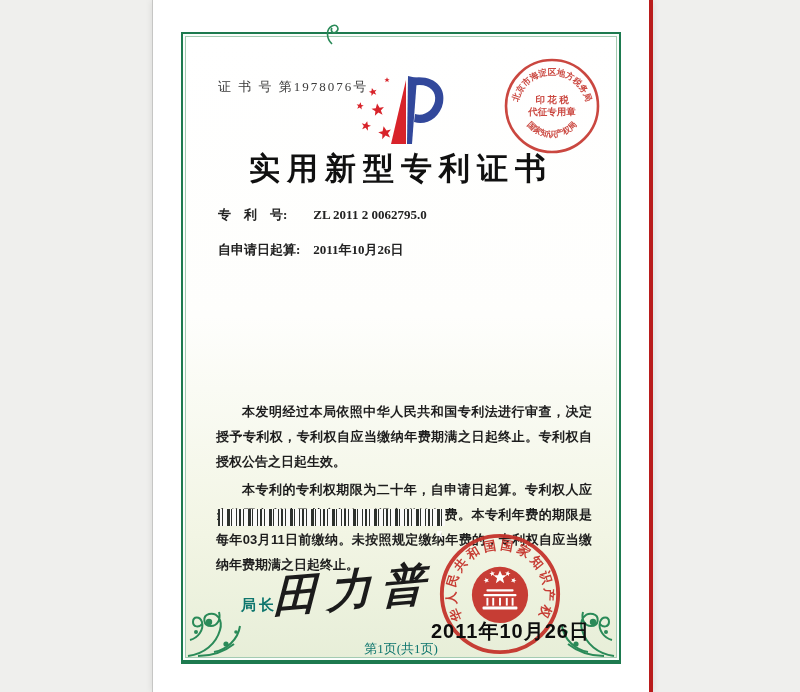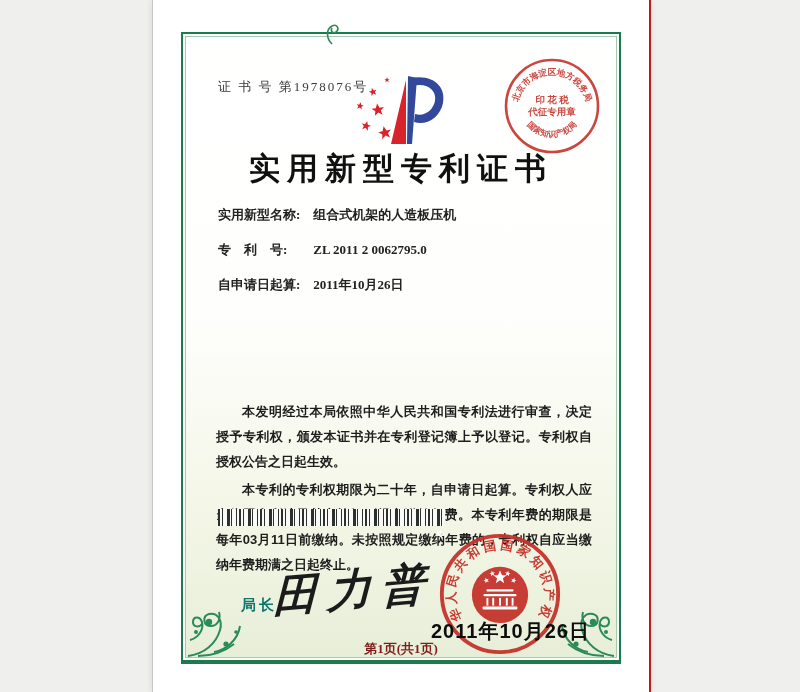--- a/index.html
+++ b/index.html
@@ -5,21 +5,21 @@
   html,body{margin:0;padding:0;}
   body{
     width:800px;height:692px;position:relative;
     background:#efefed;
     font-family:"Liberation Serif","DejaVu Serif",serif;
     overflow:hidden;
   }
   .page{
     position:absolute;left:152px;top:0;width:496px;height:692px;
     background:#fff;
-    border-left:1px solid #c6c6c4;border-right:2px solid #b91c1c;
+    border-left:1px solid #c6c6c4;border-right:4px solid #b91c1c;
     box-shadow:0 0 7px rgba(0,0,0,.10);
   }
   .frame{
     position:absolute;left:28px;top:32px;width:436px;height:626px;
     border:2px solid #1d7a4f;border-bottom-width:4px;
     box-shadow:inset 0 0 0 2px rgba(255,255,255,.95), inset 0 0 0 3px #a3cbb2;
     background:linear-gradient(180deg,#ffffff 0%,#fefefc 45%,#f2f5e4 80%,#e7eed8 100%);
   }
   .cert-no{
     position:absolute;left:65px;top:78px;
@@ -58,21 +58,21 @@
     transform:rotate(-5deg) skewX(-6deg);letter-spacing:10px;white-space:nowrap;
   }
   .office-seal{position:absolute;left:284px;top:531px;width:126px;height:126px;opacity:.95;}
   .issue-date{
     position:absolute;left:278px;top:618px;width:200px;z-index:5;
     font-size:20px;font-weight:bold;color:#0d0d0d;letter-spacing:1px;
     font-family:"Liberation Sans","DejaVu Sans",sans-serif;
   }
   .footer{
     position:absolute;left:0;top:640px;width:100%;z-index:4;
-    text-align:center;font-size:13px;color:#7f1d1d;font-weight:700;
+    text-align:center;font-size:13px;color:#0f766e;font-weight:400;
   }
   .flourish{position:absolute;width:72px;height:78px;}
   .flourish.bl{left:31px;top:582px;}
   .flourish.br{left:393px;top:582px;transform:scaleX(-1);}
   .top-knot{position:absolute;left:170px;top:20px;width:18px;height:26px;}
 </style>
 </head>
 <body>
 
 <div class="page">
@@ -116,35 +116,31 @@
       <textPath href="#taxArcBot" startOffset="50%" text-anchor="middle">国家知识产权局</textPath>
     </text>
     <text x="50" y="47" text-anchor="middle" font-size="9.5" fill="#c5342c" font-weight="bold">印 花 税</text>
     <text x="50" y="59" text-anchor="middle" font-size="9.5" fill="#c5342c" font-weight="bold">代征专用章</text>
   </svg>
 
   <div class="title">实用新型专利证书</div>
 
   <div class="fields">
     <div class="field-row">
-      <span class="field-label">实用新型名称:</span>
-      <span class="field-value">组合式机架的人造板压机</span>
-    </div>
-    <div class="field-row">
       <span class="field-label">专　利　号:</span>
       <span class="field-value">ZL 2011 2 0062795.0</span>
     </div>
     <div class="field-row">
       <span class="field-label">自申请日起算:</span>
       <span class="field-value">2011年10月26日</span>
     </div>
   </div>
 
   <div class="paragraphs">
-    <p>本发明经过本局依照中华人民共和国专利法进行审查，决定授予专利权，颁发本证书并在专利登记簿上予以登记。专利权自授权公告之日起生效。</p>
+    <p>本发明经过本局依照中华人民共和国专利法进行审查，决定授予专利权，专利权自应当缴纳年费期满之日起终止。专利权自授权公告之日起生效。</p>
     <p>本专利的专利权期限为二十年，自申请日起算。专利权人应当依照专利法及其实施细则规定缴纳年费。本专利年费的期限是每年03月11日前缴纳。未按照规定缴纳年费的，专利权自应当缴纳年费期满之日起终止。</p>
   </div>
 
   <div class="barcode"></div>
 
   <div class="director">局长</div>
   <div class="signature">田力普</div>
 
   <svg class="office-seal" viewBox="0 0 130 130">
     <circle cx="65" cy="65" r="60" fill="none" stroke="#c5342c" stroke-width="4"></circle>

